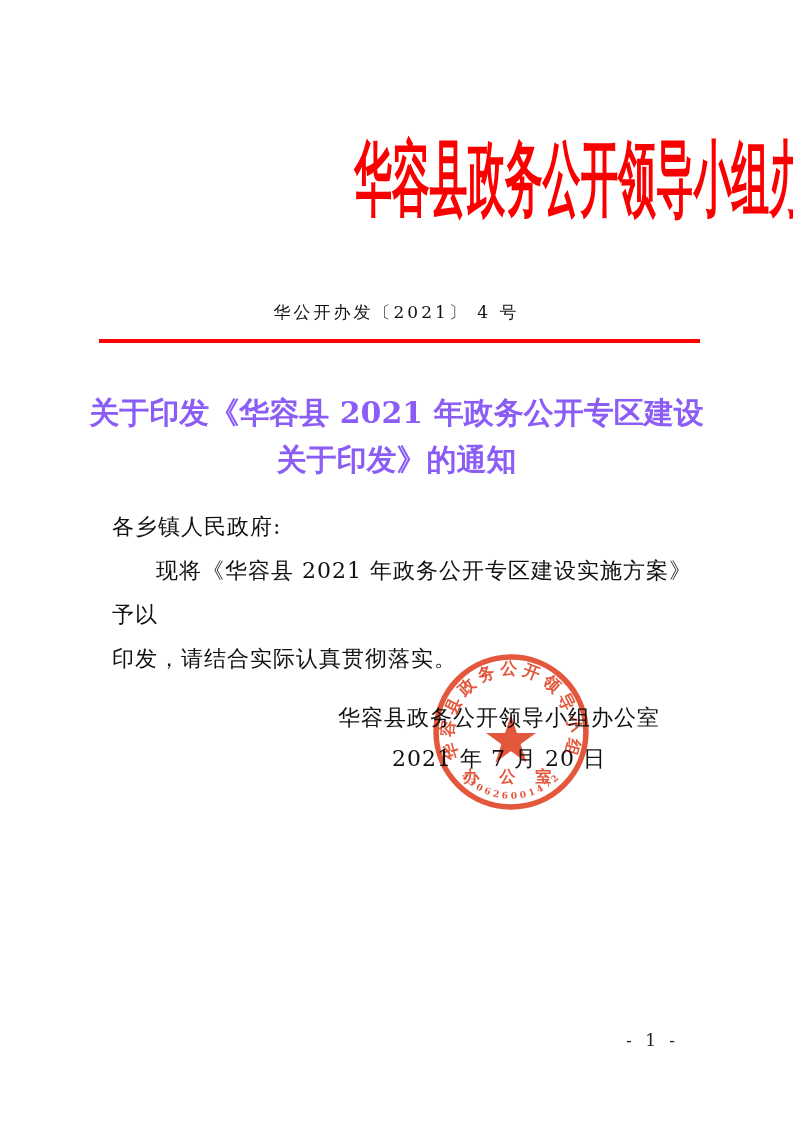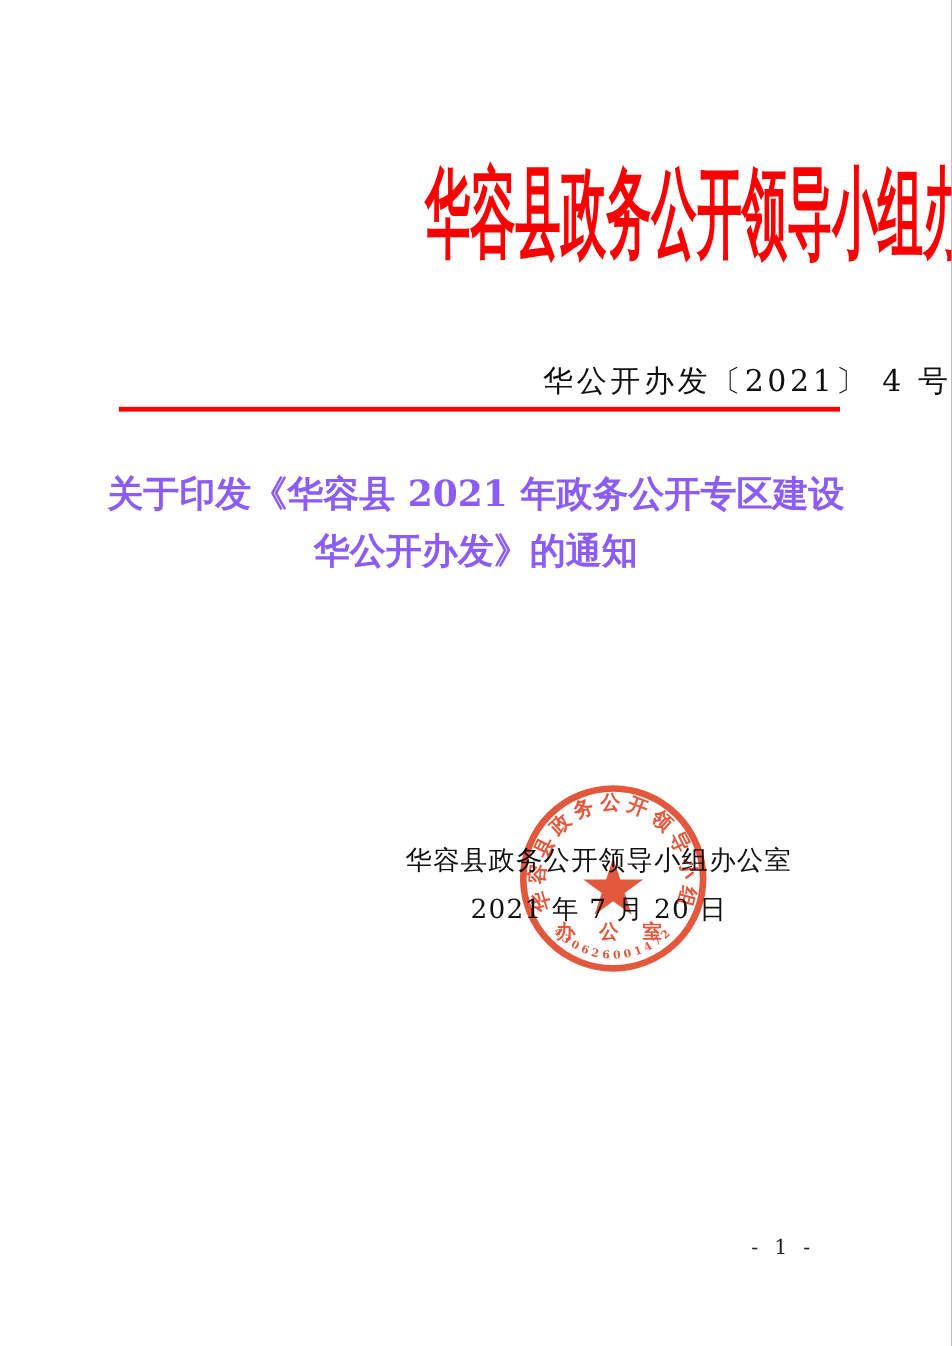--- a/index.html
+++ b/index.html
@@ -32,22 +32,22 @@
     transform: scaleX(0.46);
     transform-origin: 50% 50%;
     font-family: "DejaVu Serif", "Liberation Serif", serif;
   }
   
   .doc-number {
     position: absolute;
     top: 301px;
     left: 0;
     right: 0;
-    text-align: right;
-    font-size: 25px;
+    text-align: center;
+    font-size: 17px;
     letter-spacing: 3px;
     color: #111;
   }
   
   .red-rule {
     position: absolute;
     top: 339px;
     left: 99px;
     width: 601px;
     height: 4px;
@@ -122,23 +122,28 @@
   <div class="header-banner">
     <span class="stretch" style="color: rgb(251, 0, 0);">华容县政务公开领导小组办公室文件</span>
   </div>
 
   <div class="doc-number">华公开办发〔2021〕 4 号</div>
 
   <div class="red-rule" style="background: rgb(255, 0, 0);"></div>
 
   <div class="doc-title">
     <div>关于印发《华容县 2021 年政务公开专区建设</div>
-    <div>华公开办发》的通知</div>
+    <div>关于印发》的通知</div>
   </div>
 
+  <div class="doc-body">
+    <div>各乡镇人民政府:</div>
+    <div class="indent">现将《华容县 2021 年政务公开专区建设实施方案》予以</div>
+    <div>印发，请结合实际认真贯彻落实。</div>
+  </div>
 
   <div class="signature">
     <div>华容县政务公开领导小组办公室</div>
     <div>2021 年 7 月 20 日</div>
   </div>
 
   <div class="seal">
     <svg viewBox="0 0 160 160">
       <defs>
         <path id="arcTop" d="M 30.6 108.5 A 57 57 0 1 1 129.4 108.5" fill="none"></path>

